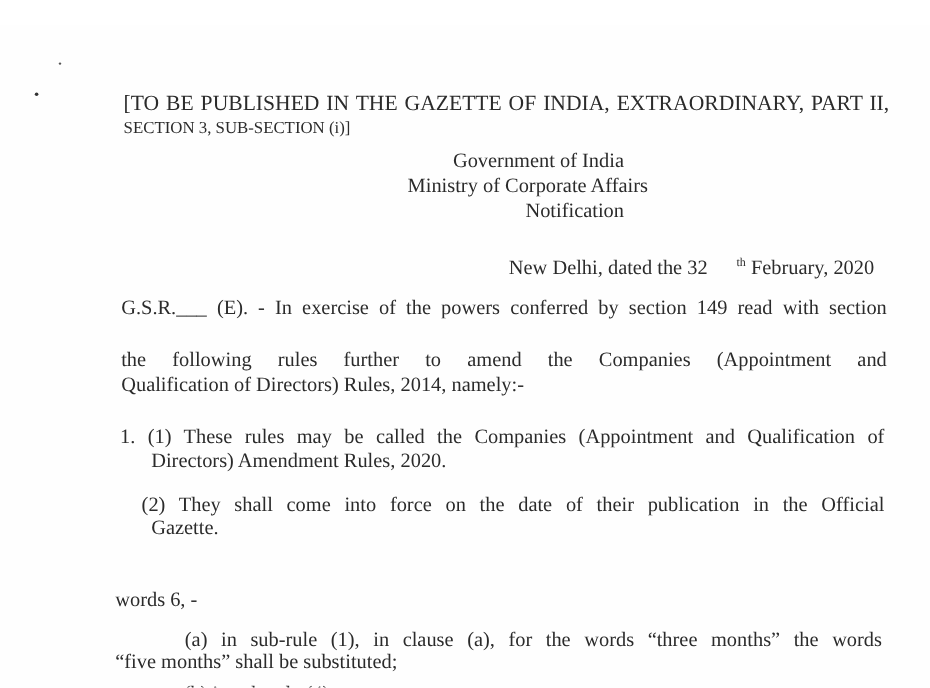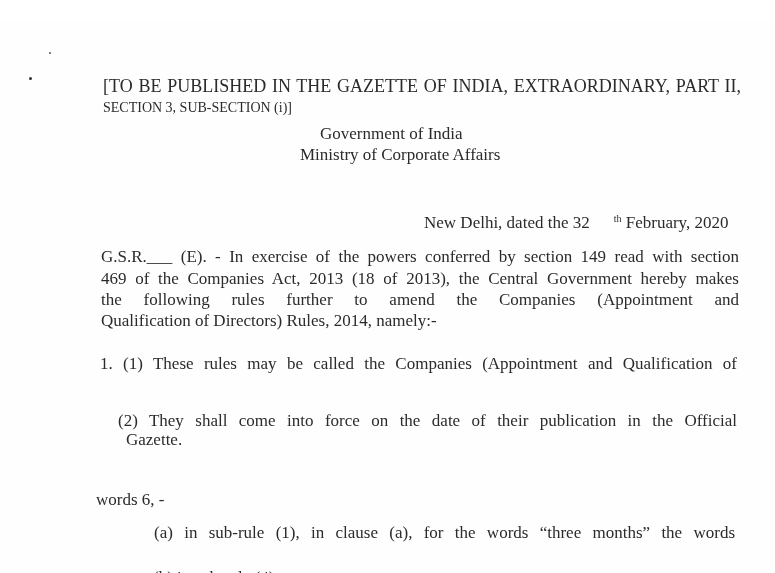--- a/index.html
+++ b/index.html
@@ -34,21 +34,21 @@
       position: absolute;
       white-space: nowrap;
       font-size: 17px;
       line-height: 20px;
     }
     .justify {
       white-space: normal;
       text-align: justify;
       text-align-last: justify;
     }
-    .center { text-align: left; }
+    .center { text-align: right; }
     sup {
       font-size: 10px;
       line-height: 0;
       vertical-align: 6px;
       padding-left: 24px;
     }
 
     
     #hdr1 { left: 103px; top: 55px; width: 638px; font-size: 18px; }
     #hdr2 { left: 103px; top: 77px; font-size: 14px; }
@@ -83,28 +83,30 @@
 
 <div class="page">
   <span class="speck a"></span>
   <span class="speck b"></span>
 
   <div id="hdr1" class="line justify">[TO BE PUBLISHED IN THE GAZETTE OF INDIA, EXTRAORDINARY, PART II,</div>
   <div id="hdr2" class="line">SECTION 3, SUB-SECTION (i)]</div>
 
   <div id="gov" class="line center">Government of India</div>
   <div id="min" class="line center">Ministry of Corporate Affairs</div>
+  <div id="noti" class="line center">Notification</div>
 
   <div id="date" class="line"><span>New Delhi, dated the 32</span><sup>th</sup><span> February, 2020</span></div>
 
   <div id="pre1" class="line justify">G.S.R.___ (E). - In exercise of the powers conferred by section 149 read with section</div>
-  <div id="pre2" class="line justify">469 of the Companies Act, 2013 (18 of 2013), the Central Government hereby makes</div>
   <div id="pre3" class="line justify">the following rules further to amend the Companies (Appointment and</div>
   <div id="pre4" class="line">Qualification of Directors) Rules, 2014, namely:-</div>
 
   <div id="p1a" class="line justify">1. (1) These rules may be called the Companies (Appointment and Qualification of</div>
+  <div id="p1b" class="line">Directors) Amendment Rules, 2020.</div>
   <div id="p1c" class="line justify">(2) They shall come into force on the date of their publication in the Official</div>
   <div id="p1d" class="line">Gazette.</div>
 
   <div id="p2b" class="line">words 6, -</div>
   <div id="p2c" class="line justify">(a) in sub-rule (1), in clause (a), for the words “three months” the words</div>
+  <div id="p2d" class="line">“five months” shall be substituted;</div>
   <div id="p2e" class="line">(b) in sub-rule (4),-</div>
 </div>
 
 </body></html>

